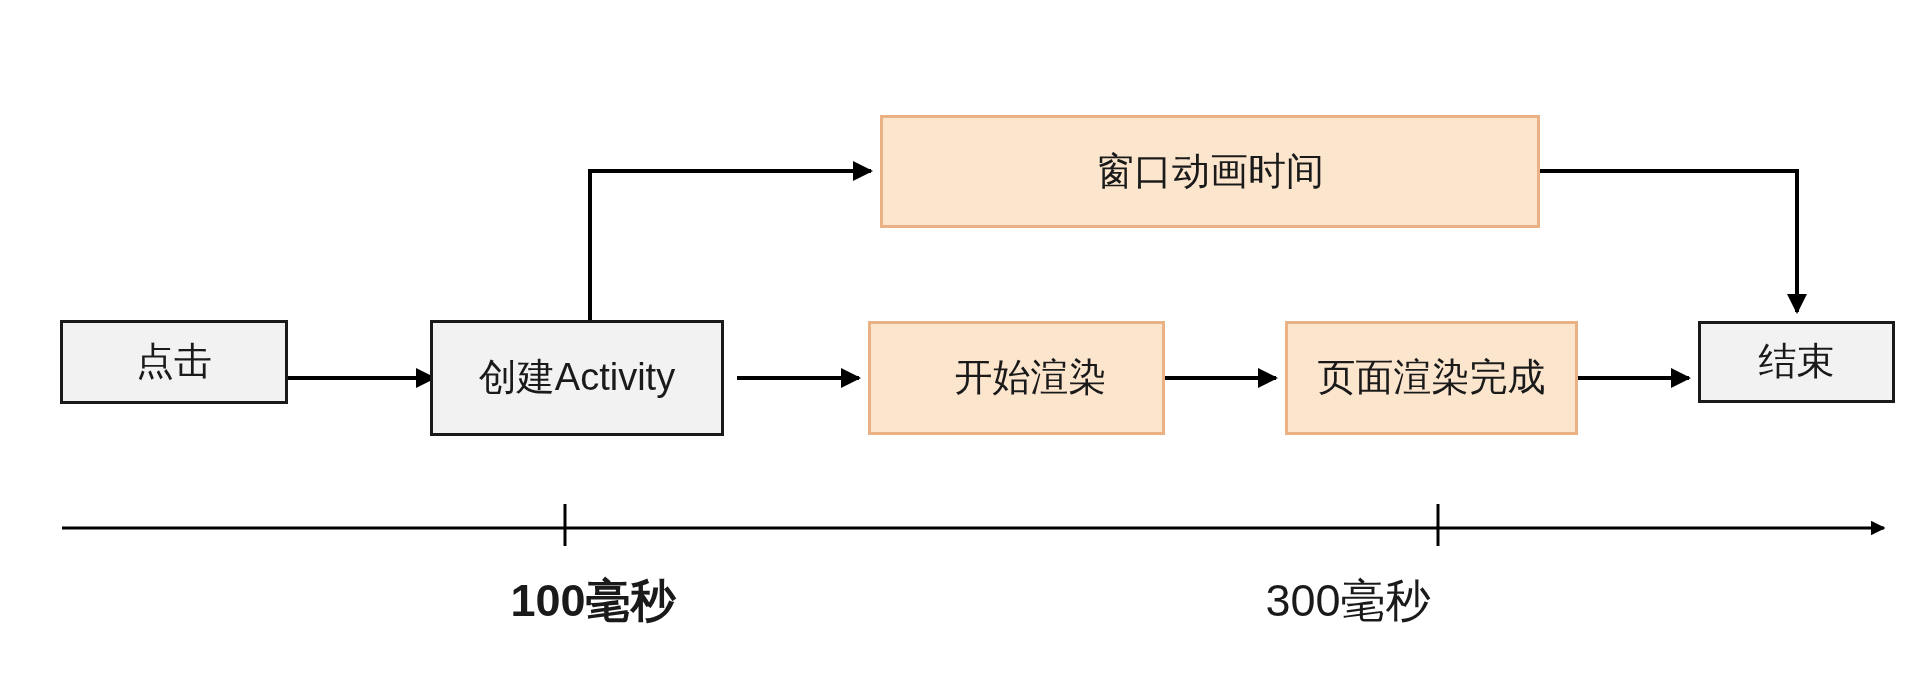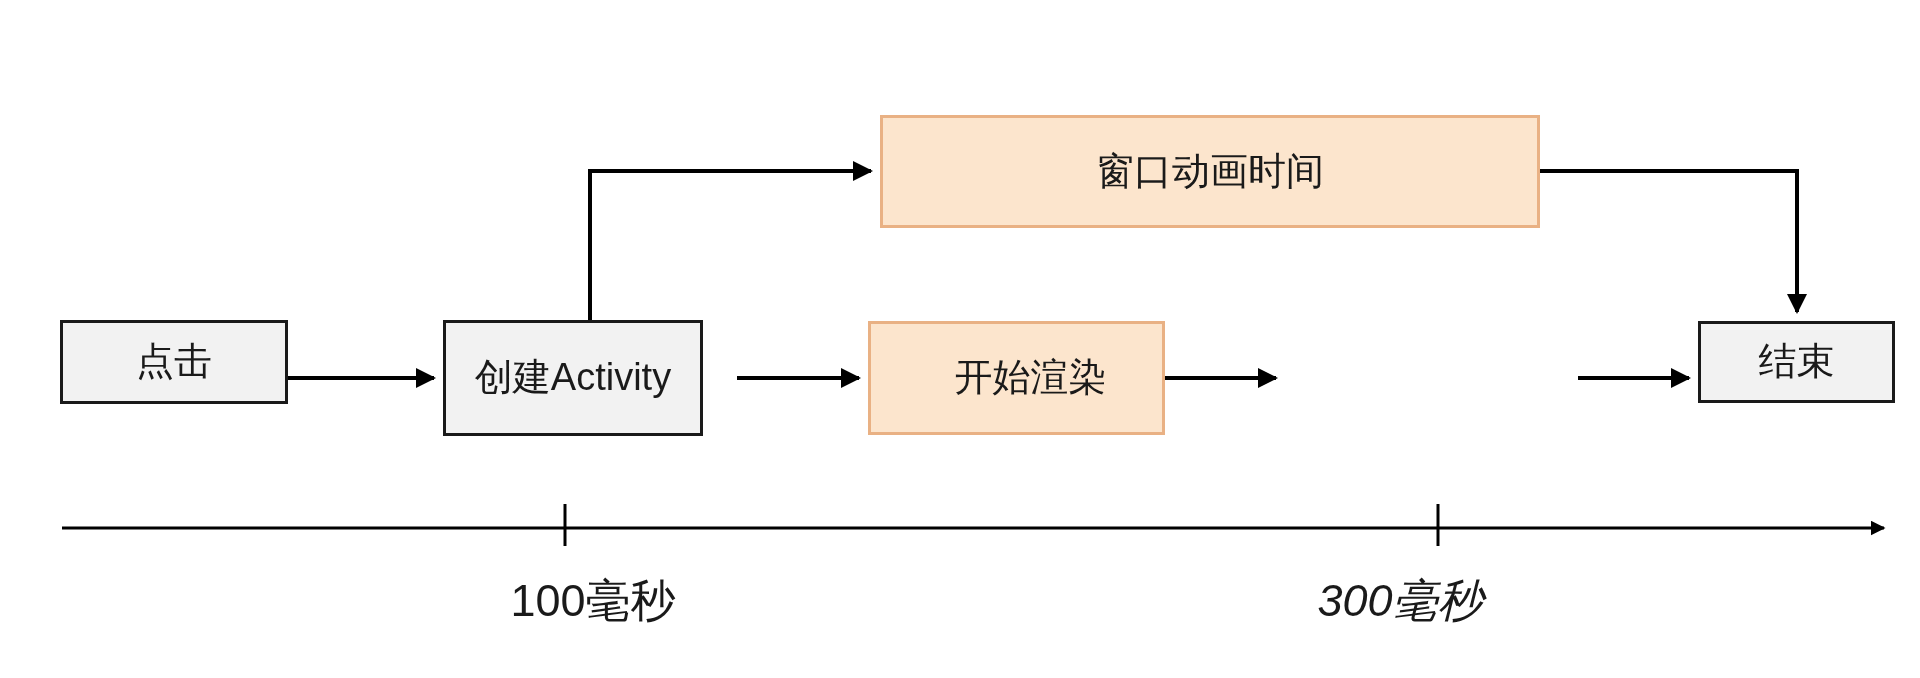--- a/index.html
+++ b/index.html
@@ -24,31 +24,31 @@
     font-size:38px;line-height:1.15;text-align:center;
     background:var(--node-fill);
     border:3px solid var(--node-border);
   }
   .node.highlight{
     background:var(--highlight-fill);
     border:3px solid var(--highlight-border);
     text-align:center;
   }
   .node-click{left:60px;top:320px;width:228px;height:84px;}
-  .node-create-activity{left:443px;top:320px;width:260px;height:116px;}
+  .node-create-activity{left:430px;top:320px;width:294px;height:116px;}
   .node-window-animation{left:880px;top:115px;width:660px;height:113px;}
   .node-start-render{left:868px;top:321px;width:297px;height:114px;padding-left:28px;}
   .node-render-complete{left:1285px;top:321px;width:293px;height:114px;}
   .node-end{left:1698px;top:321px;width:197px;height:82px;}
   .timeline-label{
     position:absolute;transform:translate(-50%,-50%);
     font-size:45px;white-space:nowrap;
   }
-  .label-100ms{left:593px;top:601px;}
-  .label-300ms{left:1400px;top:601px;font-style:italic;}
+  .label-100ms{left:593px;top:601px;font-weight:bold;}
+  .label-300ms{left:1348px;top:601px;}
 </style>
 </head>
 <body>
 
 <div class="canvas">
 
   <svg class="connector-layer" width="1920" height="678" viewBox="0 0 1920 678" xmlns="http://www.w3.org/2000/svg">
     <defs>
       <marker id="arrowhead" viewBox="0 0 10 10" refX="9" refY="5" markerWidth="5" markerHeight="5" orient="auto-start-reverse">
         <path d="M0,0 L10,5 L0,10 z" fill="#000000"></path>
@@ -82,20 +82,23 @@
   </div>
 
   <div class="node highlight node-window-animation">
     <span>窗口动画时间</span>
   </div>
 
   <div class="node highlight node-start-render">
     <span>开始渲染</span>
   </div>
 
+  <div class="node highlight node-render-complete">
+    <span>页面渲染完成</span>
+  </div>
 
   <div class="node node-end">
     <span>结束</span>
   </div>
 
   <div class="timeline-label label-100ms">100毫秒</div>
 
   <div class="timeline-label label-300ms">300毫秒</div>
 
 </div>

